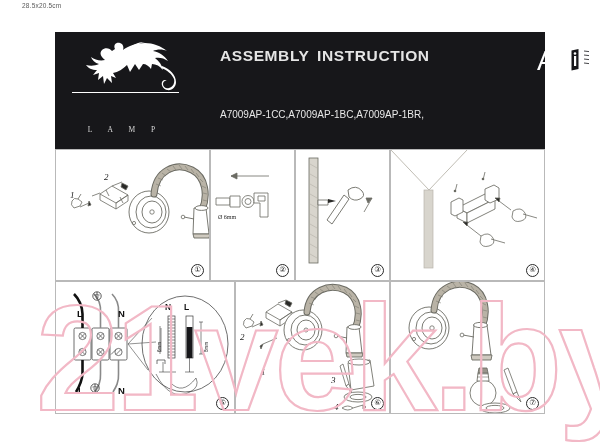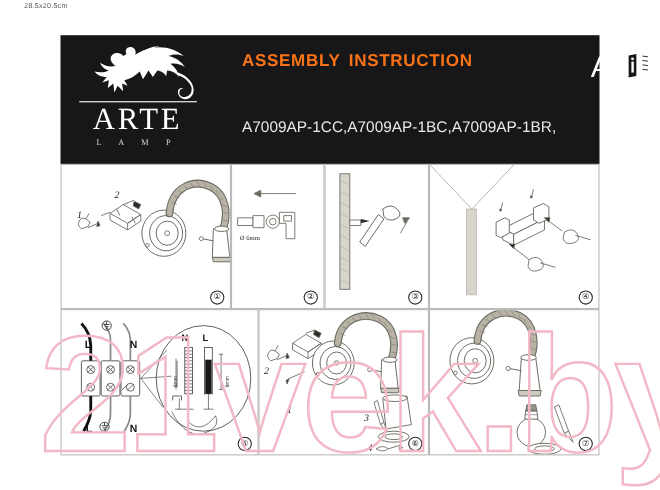--- a/index.html
+++ b/index.html
@@ -79,40 +79,40 @@
     color: #d8d8d8;
     font-family: "Liberation Serif", serif;
     font-size: 7.5px;
     letter-spacing: 7px;
     line-height: 1;
   }
 
   .hdr-en {
     position: absolute;
     left: 165px; top: 15px;
-    color: #f97316;
+    color: #e5e5e5;
     font-size: 15.5px;
     letter-spacing: .6px;
     font-weight: bold;
     word-spacing: 3px;
   }
   .hdr-ru {
     position: absolute;
     left: 165px; top: 44px;
     color: #ffffff;
     font-size: 24px;
     font-weight: bold;
     letter-spacing: .5px;
     line-height: 1;
   }
   .hdr-codes {
     position: absolute;
     left: 165px; top: 76px;
     color: #e8e8e8;
-    font-size: 14px;
+    font-size: 10px;
     line-height: 14.5px;
     letter-spacing: 0px;
   }
   .hdr-codes div { white-space: nowrap; }
 
   .hdr-a {
     position: absolute;
     left: 482px; top: 14px;
     color: #ffffff;
     font-size: 27px;
@@ -227,21 +227,20 @@
                                  C74 26 71 24 68 24 L64 30 L60 24 L55 32 L52 25 C48 29 43 32 38 33
                                  L41 38 L36 36 L37 43 L32 38 L29 44 L28 36 L23 40 L24 33 L18 35
                                  L22 30 C17 30 13 28 11 25 C15 26 20 26 24 24 C20 23 17 20 16 17
                                  C20 20 25 21 30 20 Z"></path>
         <path fill="#ffffff" d="M86 28 C92 30 97 34 99 39 C100 43 98 47 94 48 C91 49 88 47 88 44
                                  C88 42 90 40 92 41 C90 39 88 40 87 42 C86 45 88 49 92 50
                                  C97 51 101 47 101 42 C101 35 95 29 87 26 Z"></path>
         <path fill="#ffffff" d="M52 10 C56 5 63 2 70 2 C62 4 56 8 53 13 Z"></path>
       </svg>
       <div class="logo-rule"></div>
-      <div class="logo-arte">ARTE</div>
       <div class="logo-lamp">L A M P</div>
     </div>
 
     <div class="hdr-en">ASSEMBLY INSTRUCTION</div>
     <div class="hdr-codes">
       <div>A7009AP-1CC,A7009AP-1BC,A7009AP-1BR,</div>
     </div>
 
     <div class="hdr-a">A</div>
     <svg class="booklet" viewBox="0 0 26 30">

